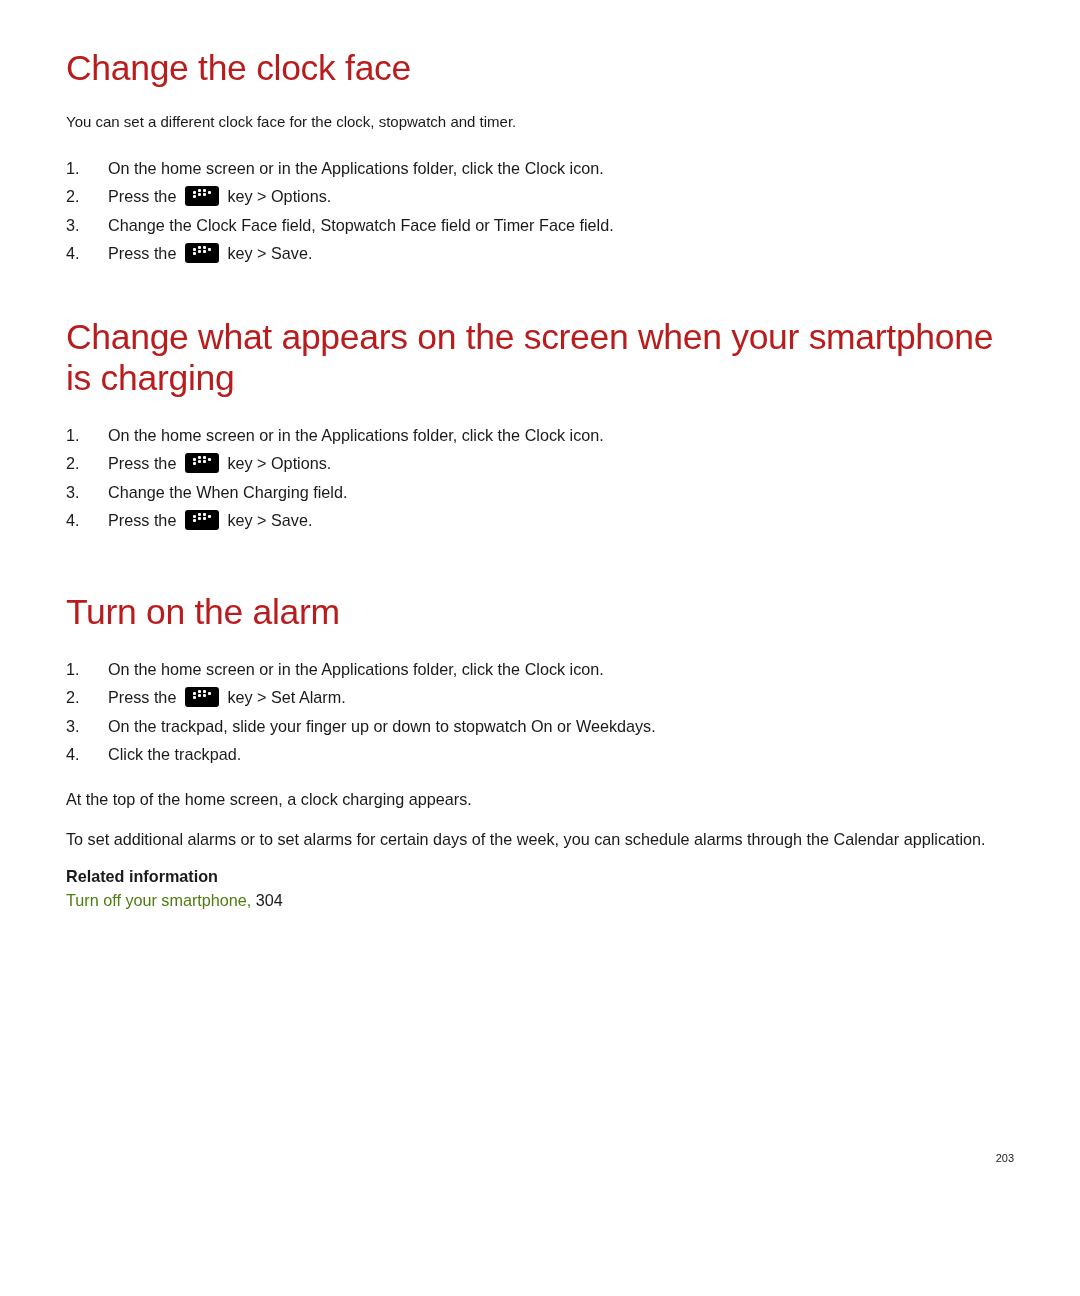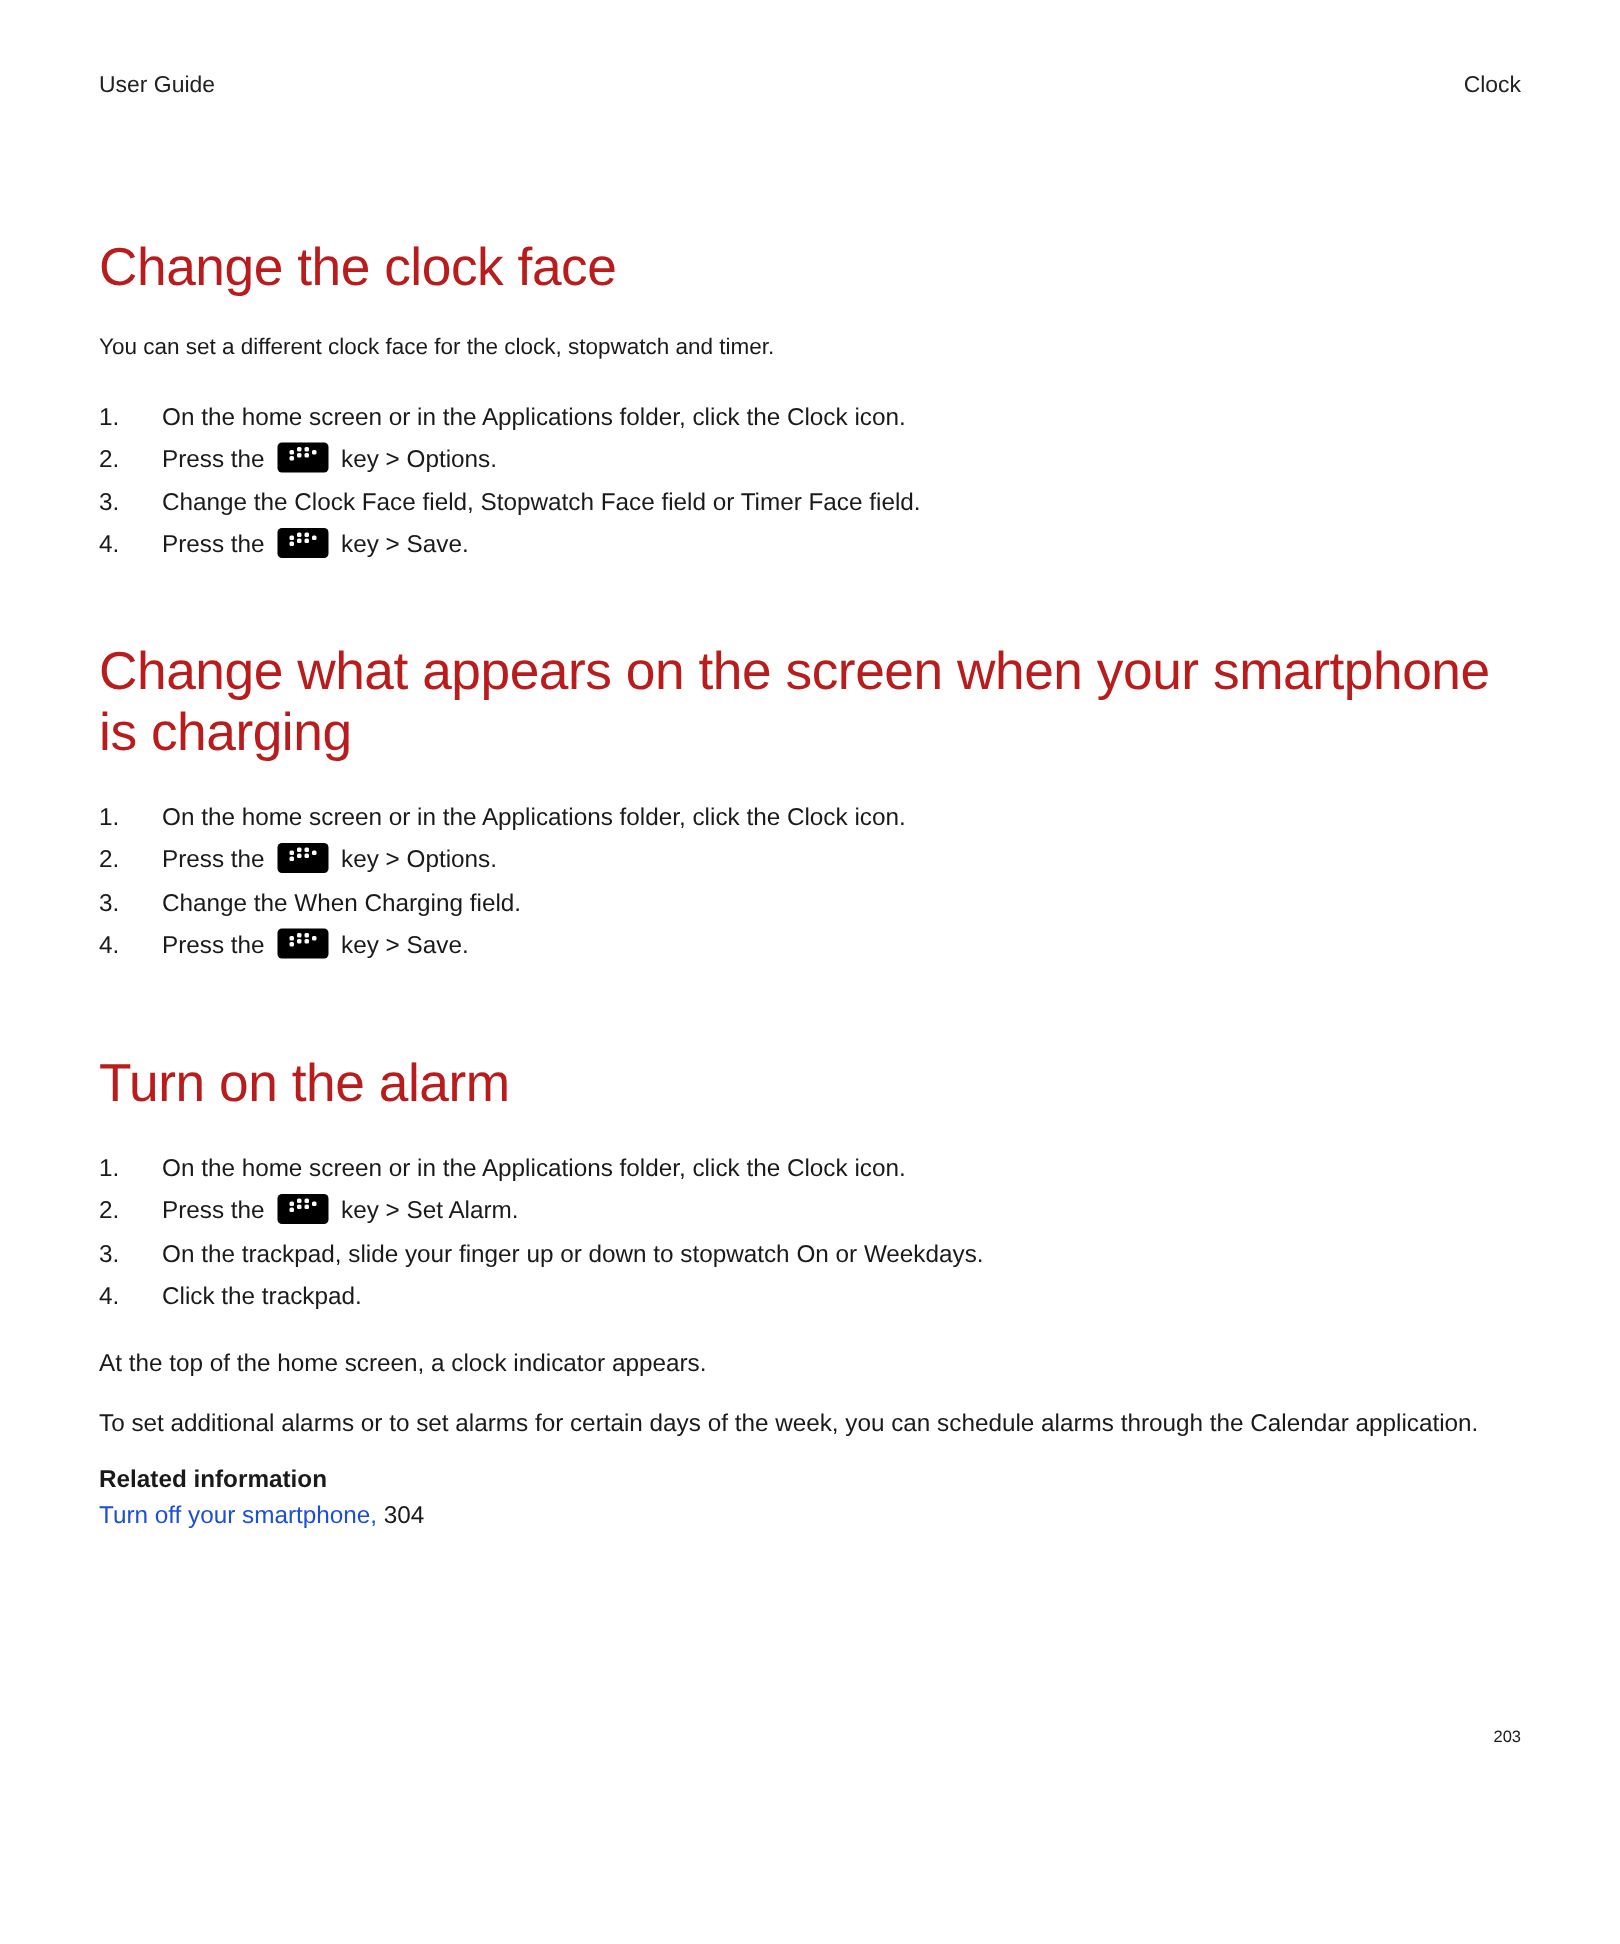--- a/index.html
+++ b/index.html
@@ -94,42 +94,38 @@
   .related-heading {
     font-size: 16.2px;
     font-weight: 700;
     margin: 0 0 2px 0;
   }
   .related-link {
     font-size: 16.2px;
     line-height: 1.5;
   }
   .related-link a {
-    color: #1d4ed8;
+    color: #4d7c0f;
     text-decoration: none;
   }
   .related-link .pg {
     color: #1a1a1a;
   }
   .page-number {
     position: absolute;
     right: 66px;
     bottom: 132px;
     font-size: 11px;
   }
 </style>
 </head>
 <body>
 
 <div class="page">
 
-  <div class="hdr">
-    <span>User Guide</span>
-    <span>Clock</span>
-  </div>
 
   <div class="section-block tight">
     <h2 class="section-title">Change the clock face</h2>
     <p class="intro">You can set a different clock face for the clock, stopwatch and timer.</p>
     <ol class="steps">
       <li>
         <span>On the home screen or in the </span><b>Applications</b><span> folder, click the </span><b>Clock</b><span> icon.</span>
       </li>
       <li>
         <span>Press the </span><span class="bb-key"></span><span> key &gt; </span><b>Options</b><span>.</span>
@@ -171,21 +167,21 @@
         <span>Press the </span><span class="bb-key"></span><span> key &gt; </span><b>Set Alarm</b><span>.</span>
       </li>
       <li>
         <span>On the trackpad, slide your finger up or down to stopwatch </span><b>On</b><span> or </span><b>Weekdays</b><span>.</span>
       </li>
       <li>
         <span>Click the trackpad.</span>
       </li>
     </ol>
 
-    <p class="para">At the top of the home screen, a clock indicator appears.</p>
+    <p class="para">At the top of the home screen, a clock charging appears.</p>
     <p class="para">To set additional alarms or to set alarms for certain days of the week, you can schedule alarms through the Calendar application.</p>
 
     <p class="related-heading">Related information</p>
     <div class="related-link">
       <a href="#">Turn off your smartphone,</a>
       <span class="pg">304</span>
     </div>
   </div>
 
   <div class="page-number">203</div>

